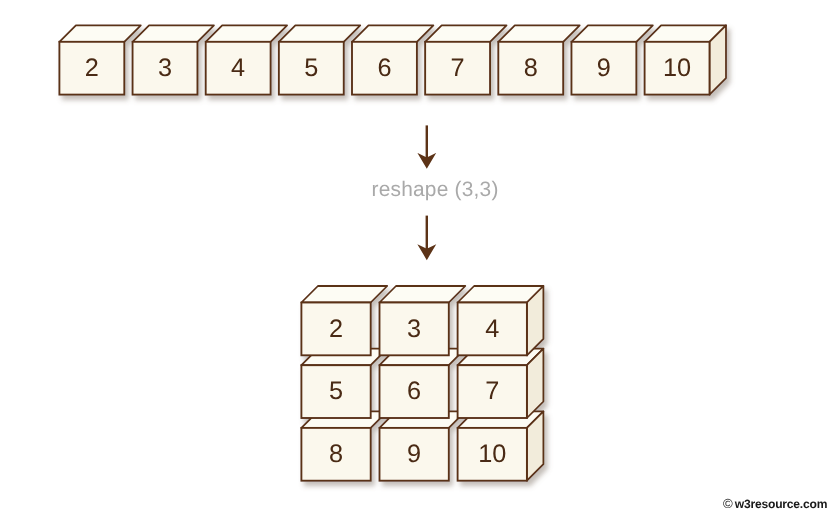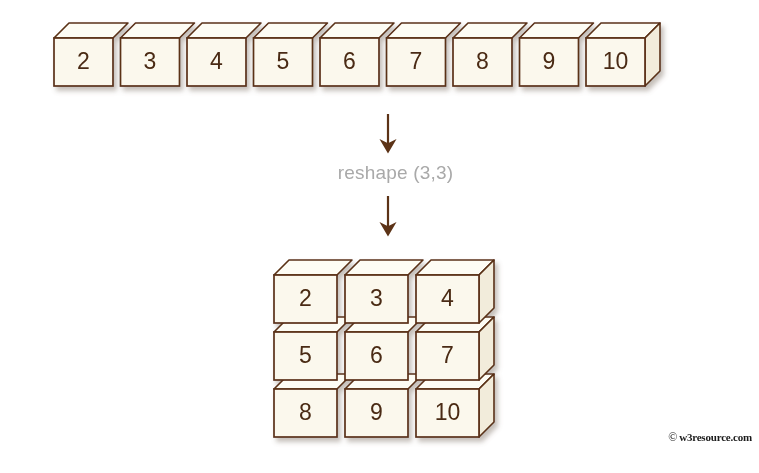--- a/index.html
+++ b/index.html
@@ -35,22 +35,22 @@
     text-align: center;
     font-family: "Liberation Sans", sans-serif;
     font-size: 19px;
     color: #a9a9a9;
     letter-spacing: 0.2px;
     user-select: none;
   }
   .watermark {
     position: absolute;
     right: 12px;
-    bottom: 28px;
-    font-family: Liberation Serif, serif;
+    bottom: 8px;
+    font-family: Liberation Sans, sans-serif;
     font-size: 11px;
     font-weight: bold;
     color: #1a1a1a;
     letter-spacing: -0.2px;
     white-space: nowrap;
     user-select: none;
   }
   .watermark .cmark {
     font-weight: normal;
     font-size: 12px;

